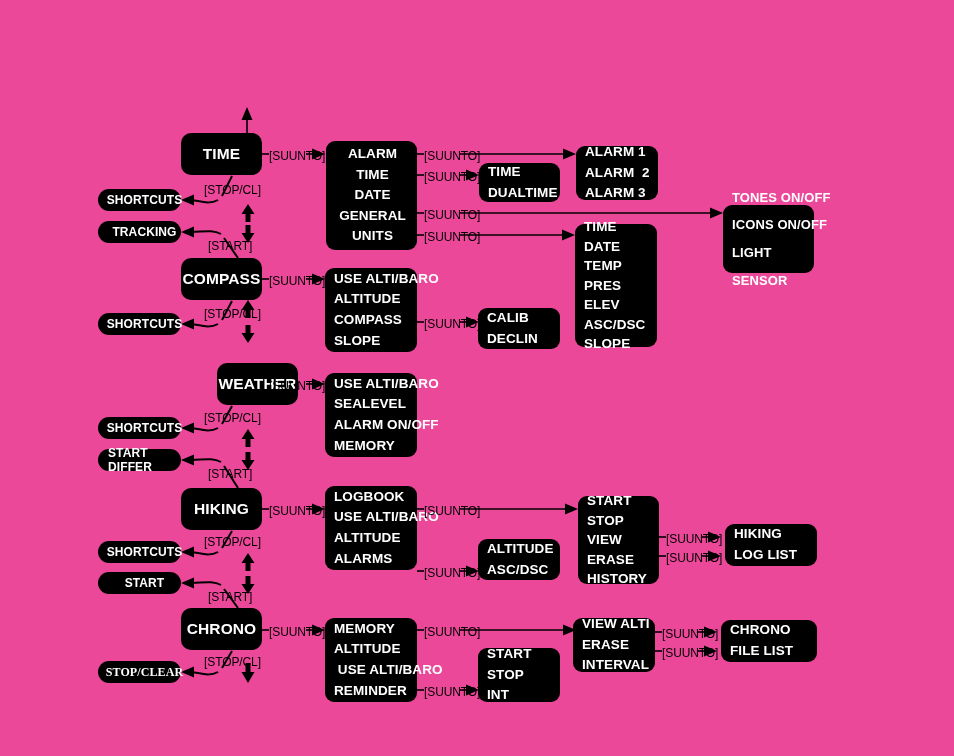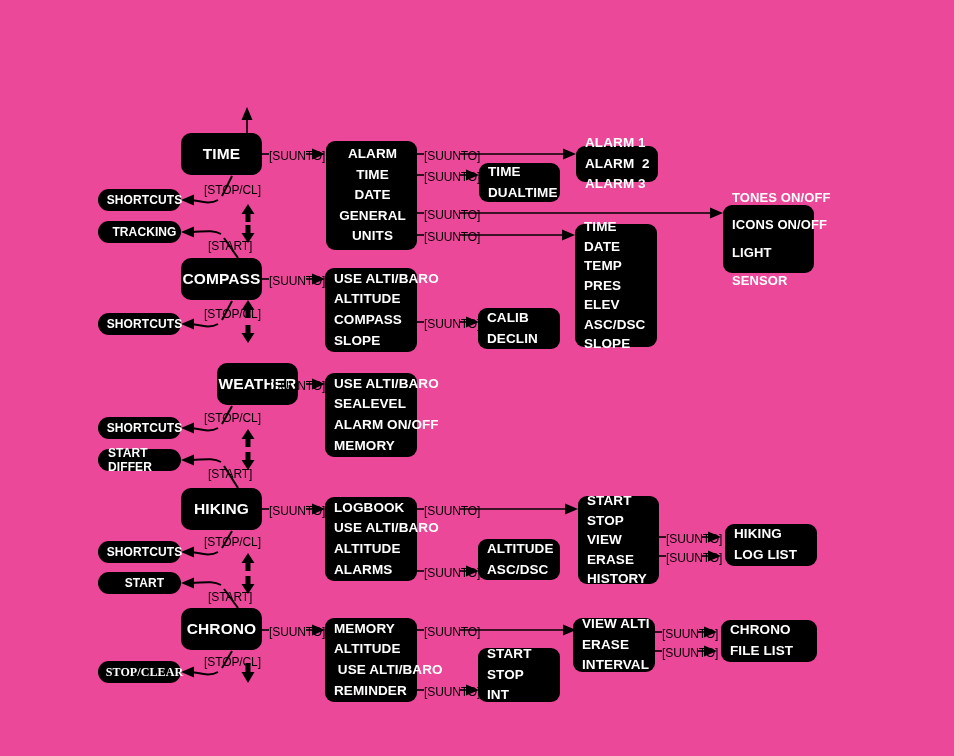--- a/index.html
+++ b/index.html
@@ -354,21 +354,21 @@
     <span class="line">DATE</span>
     <span class="line">GENERAL</span>
     <span class="line">UNITS</span>
   </div>
 
   <div class="box menu" style="left:479px; top:163px; width:81px; height:39px;">
     <span class="line">TIME</span>
     <span class="line">DUALTIME</span>
   </div>
 
-  <div class="box menu" style="left:576px; top:146px; width:82px; height:36px;">
+  <div class="box menu" style="left:576px; top:146px; width:82px; height:54px;">
     <span class="line">ALARM 1</span>
     <span class="line">ALARM  2</span>
     <span class="line">ALARM 3</span>
   </div>
 
   <div class="box menu sm" style="left:723px; top:205px; width:91px; height:68px;gap:8px;">
     <span class="line">TONES ON/OFF</span>
     <span class="line">ICONS ON/OFF</span>
     <span class="line">LIGHT</span>
     <span class="line">SENSOR</span>
@@ -396,21 +396,21 @@
     <span class="line">DECLIN</span>
   </div>
 
   <div class="box menu" style="left:325px; top:373px; width:92px; height:84px;">
     <span class="line">USE ALTI/BARO</span>
     <span class="line">SEALEVEL</span>
     <span class="line">ALARM ON/OFF</span>
     <span class="line">MEMORY</span>
   </div>
 
-  <div class="box menu" style="left:325px; top:497px; width:92px; height:84px;">
+  <div class="box menu" style="left:325px; top:486px; width:92px; height:84px;">
     <span class="line">LOGBOOK</span>
     <span class="line">USE ALTI/BARO</span>
     <span class="line">ALTITUDE</span>
     <span class="line">ALARMS</span>
   </div>
 
   <div class="box menu" style="left:478px; top:539px; width:82px; height:41px;">
     <span class="line">ALTITUDE</span>
     <span class="line">ASC/DSC</span>
   </div>

